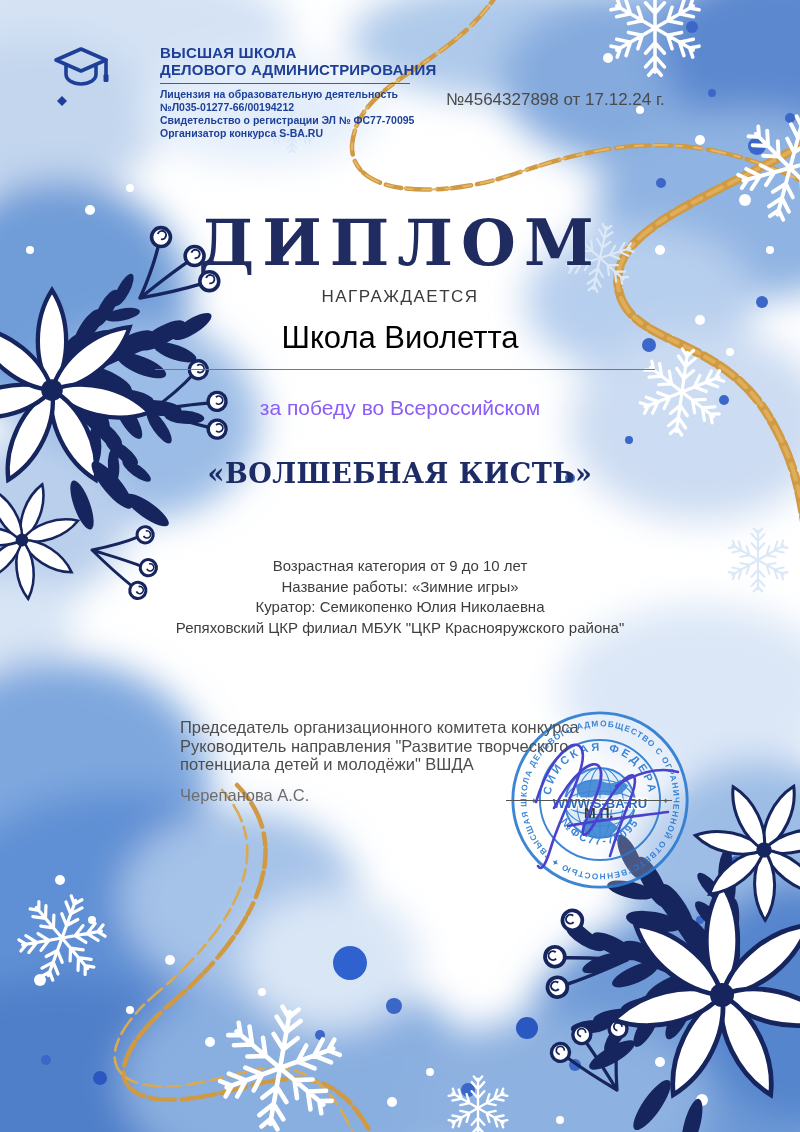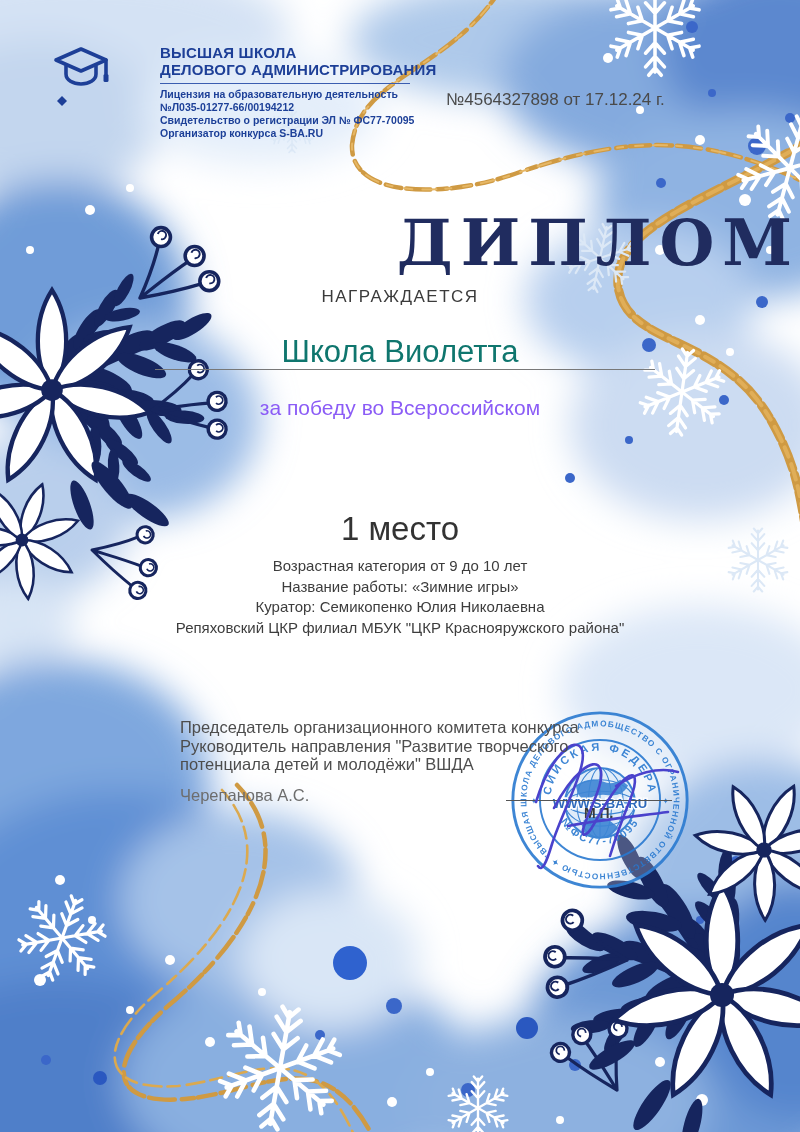--- a/index.html
+++ b/index.html
@@ -12,23 +12,23 @@
   svg{display:block;}
   
   .org-block{left:114px;top:44px;width:290px;margin-left:46px;}
   .org-name{font-weight:bold;color:#1d3f97;font-size:15px;line-height:17px;letter-spacing:.2px;}
   .org-divider{width:250px;height:0;border-top:1.5px solid #3a5db0;margin:5px 0 4px 0;}
   .org-license{font-weight:bold;color:#1d4098;font-size:10.5px;line-height:13px;}
   .cert-number{left:446px;top:58px;font-size:17px;color:#4a4a4a;margin-top:32px;}
   
   .cc{left:0;width:800px;text-align:center;}
   .title{top:206px;font-family:"DejaVu Serif","Liberation Serif",serif;font-weight:bold;
-         font-size:63px;letter-spacing:8px;color:#202c5f;text-align:right;}
+         font-size:63px;letter-spacing:8px;color:#202c5f;}
   .awarded{top:287px;font-size:17px;letter-spacing:1.5px;color:#3b3b3b;}
-  .recipient{top:334px;font-size:31px;color:#0f766e;}
+  .recipient{top:320px;font-size:31px;color:#000000;}
   .rec-line{left:155px;top:369px;width:500px;border-top:1.6px solid #787878;}
   .reason{top:396px;font-size:21px;line-height:23px;color:#8b5cf6;}
   .contest{top:458px;font-family:"DejaVu Serif","Liberation Serif",serif;font-weight:bold;
            font-size:27px;letter-spacing:.5px;color:#1e2c66;}
   .place{top:510px;font-size:33px;color:#333333;}
   .details{top:556px;font-size:15px;line-height:20.5px;color:#3d3d3d;}
   .details .b{font-weight:normal;}
   
   .sign-block{left:180px;top:718px;width:430px;font-size:16.5px;line-height:18.5px;color:#4d4d4d;}
   .sign-name{left:180px;top:786px;font-size:16.5px;color:#6d6d6d;}
@@ -318,21 +318,21 @@
 
   <div class="abs cert-number">№4564327898 от 17.12.24 г.</div>
 
   <div class="abs cc title">ДИПЛОМ</div>
   <div class="abs cc awarded">НАГРАЖДАЕТСЯ</div>
   <div class="abs cc recipient">Школа Виолетта</div>
   <div class="abs rec-line"></div>
   <div class="abs cc reason">
     <div>за победу во Всероссийском</div>
   </div>
-  <div class="abs cc place">1 место</div>
+  <div class="abs cc contest">«ВОЛШЕБНАЯ КИСТЬ»</div>
   <div class="abs cc details">
     <div class="b">Возрастная категория от 9 до 10 лет</div>
     <div class="b">Название работы: «Зимние игры»</div>
     <div class="b">Куратор: Семикопенко Юлия Николаевна</div>
     <div>Репяховский ЦКР филиал МБУК "ЦКР Краснояружского района"</div>
   </div>
 
   <div class="abs sign-block">
     <div>Председатель организационного комитета конкурса</div>
     <div>Руководитель направления "Развитие творческого</div>

